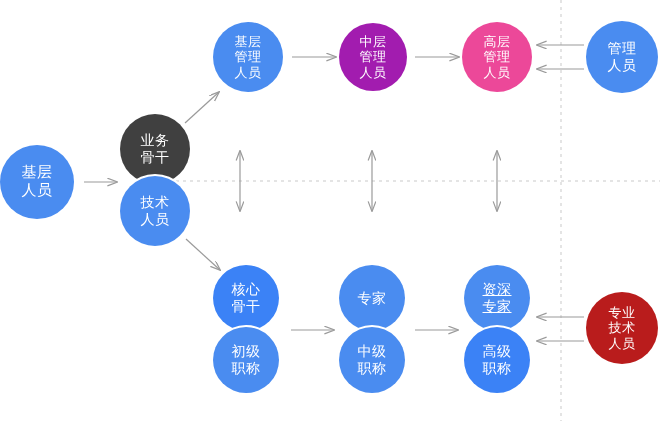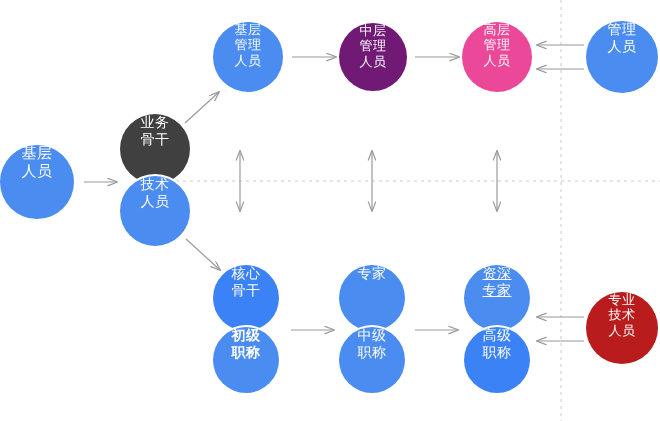--- a/index.html
+++ b/index.html
@@ -14,21 +14,21 @@
     background: #ffffff;
     overflow: hidden;
     font-family: "DejaVu Sans", "Liberation Sans", sans-serif;
   }
   .node {
     position: absolute;
     border-radius: 50%;
     background: #4a8cf0;
     color: #ffffff;
     display: flex;
-    align-items: flex-start;
+    align-items: center;
     justify-content: center;
     text-align: center;
     line-height: 1.18;
     letter-spacing: 0.5px;
     box-sizing: border-box;
     user-select: none;
   }
   .node .lbl {
     display: block;
     white-space: pre-line;
@@ -95,39 +95,39 @@
       </div>
       <div class="node ring" style="left: 120px; top: 176px; width: 70px; height: 70px; font-size: 14px; background: rgb(74, 140, 240); color: rgb(255, 255, 255);">
         <span class="lbl">技术
 人员</span>
       </div>
       <div class="node" style="left: 213px; top: 22px; width: 70px; height: 70px; font-size: 13px; background: rgb(74, 140, 240); color: rgb(255, 255, 255);">
         <span class="lbl">基层
 管理
 人员</span>
       </div>
-      <div class="node" style="left: 339px; top: 23px; width: 68px; height: 68px; font-size: 13px; background: #701a75; color: rgb(255, 255, 255);">
+      <div class="node" style="left: 339px; top: 23px; width: 68px; height: 68px; font-size: 13px; background: #a21caf; color: rgb(255, 255, 255);">
         <span class="lbl">中层
 管理
 人员</span>
       </div>
       <div class="node" style="left: 462px; top: 22px; width: 70px; height: 70px; font-size: 13px; background: #ec4899; color: rgb(255, 255, 255);">
         <span class="lbl">高层
 管理
 人员</span>
       </div>
       <div class="node" style="left: 586px; top: 21px; width: 72px; height: 72px; font-size: 14px; background: rgb(74, 140, 240); color: rgb(255, 255, 255);">
         <span class="lbl">管理
 人员</span>
       </div>
       <div class="node" style="left: 213px; top: 265px; width: 66px; height: 66px; font-size: 14px; background: #3b82f6; color: rgb(255, 255, 255);">
         <span class="lbl">核心
 骨干</span>
       </div>
-      <div class="node ring" style="left: 213px; top: 327px; width: 66px; height: 66px; font-size: 14px; background: rgb(74, 140, 240); color: rgb(255, 255, 255); font-weight: bold;">
+      <div class="node ring" style="left: 213px; top: 327px; width: 66px; height: 66px; font-size: 14px; background: rgb(74, 140, 240); color: rgb(255, 255, 255);">
         <span class="lbl">初级
 职称</span>
       </div>
       <div class="node" style="left: 339px; top: 265px; width: 66px; height: 66px; font-size: 14px; background: rgb(74, 140, 240); color: rgb(255, 255, 255);">
         <span class="lbl">专家</span>
       </div>
       <div class="node ring" style="left: 339px; top: 327px; width: 66px; height: 66px; font-size: 14px; background: rgb(74, 140, 240); color: rgb(255, 255, 255);">
         <span class="lbl">中级
 职称</span>
       </div>

